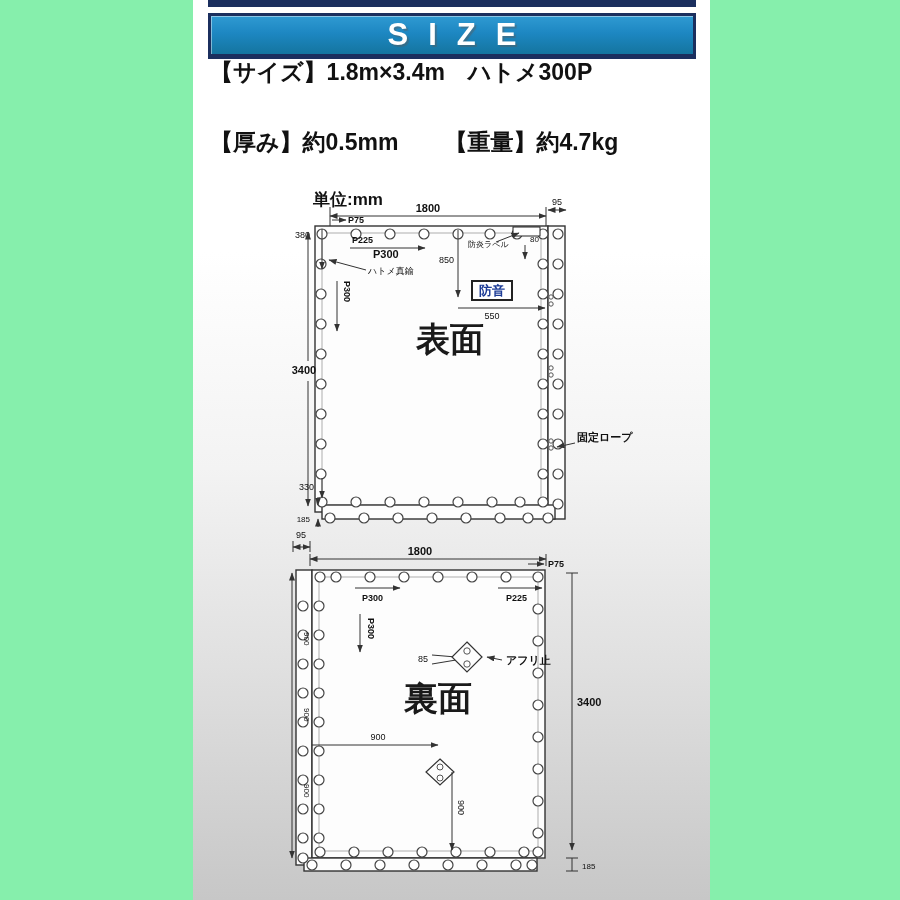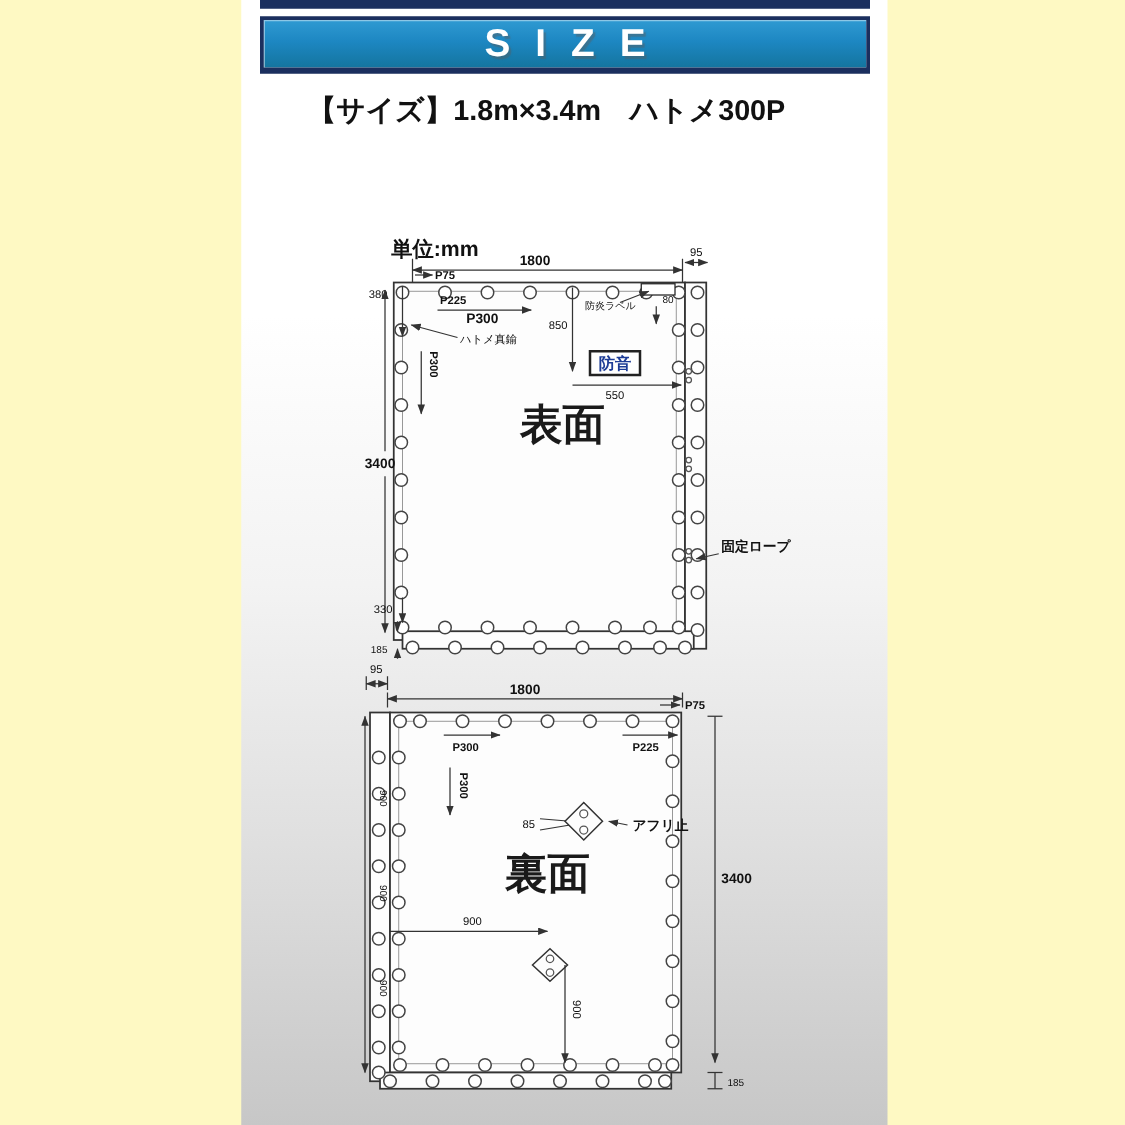--- a/index.html
+++ b/index.html
@@ -1,19 +1,19 @@
 <!DOCTYPE html>
 <html><head>
 <meta charset="utf-8">
 <style>
   * { margin:0; padding:0; box-sizing:border-box; }
   html,body { background:#ffffff; }
   .page {
     position:relative; width:900px; height:900px; margin:0 auto;
-    background:#fef9c3; overflow:hidden;
+    background:#86efac; overflow:hidden;
     font-family:"Liberation Sans","DejaVu Sans",sans-serif;
     text-align:center;
   }
   .photo-bg {
     position:absolute; left:193px; top:0; width:517px; height:900px;
     background:linear-gradient(180deg,#ffffff 0%,#ffffff 28%,#f3f3f3 52%,#e0e0e0 74%,#c7c7c7 100%);
   }
   .prev-section-edge {
     position:absolute; left:208px; top:0; width:488px; height:7px;
     background:#1b2f5e;
@@ -27,21 +27,21 @@
   }
   .size-banner .title {
     color:#ffffff; font-weight:bold; font-size:31px;
     letter-spacing:20px; padding-left:20px;
     text-shadow:2px 2px 1px rgba(90,90,90,.45);
   }
   .spec-line {
     position:absolute; left:210px; color:#111; font-weight:bold;
     font-size:23px; white-space:nowrap; line-height:26px;
   }
-  .spec-size   { top:75px;margin-left:36px; }
+  .spec-size   { top:59px; }
   .spec-qty    { top:102px; }
   .spec-thick  { top:129px; }
   .spec-color  { top:156px; }
   .ref-note {
     position:absolute; left:514px; top:172px; color:#e81619;
     font-weight:bold; font-size:17px; white-space:nowrap;
   }
   .unit-label {
     position:absolute; left:280px; top:188px; color:#111;
     font-weight:bold; font-size:17px;margin-left:33px;
@@ -67,20 +67,21 @@
 
 <div class="page">
   <div class="photo-bg"></div>
   <div class="prev-section-edge"></div>
 
   <div class="size-banner">
     <span class="title">SIZE</span>
   </div>
 
   <div class="spec-line spec-size">【サイズ】1.8m×3.4m　ハトメ300P</div>
+  <div class="spec-line spec-thick">【厚み】約0.5mm　　【重量】約4.7kg</div>
 
   <div class="unit-label">単位:mm</div>
 
   <svg id="front-svg" class="diagram" width="430" height="345" viewBox="0 0 430 345">
     <defs>
       <marker id="m1e" markerWidth="9" markerHeight="7" refX="7.5" refY="3" orient="auto">
         <path d="M0,0 L8,3 L0,6 z" fill="#333"></path>
       </marker>
       <marker id="m1s" markerWidth="9" markerHeight="7" refX="7.5" refY="3" orient="auto-start-reverse">
         <path d="M0,0 L8,3 L0,6 z" fill="#333"></path>

